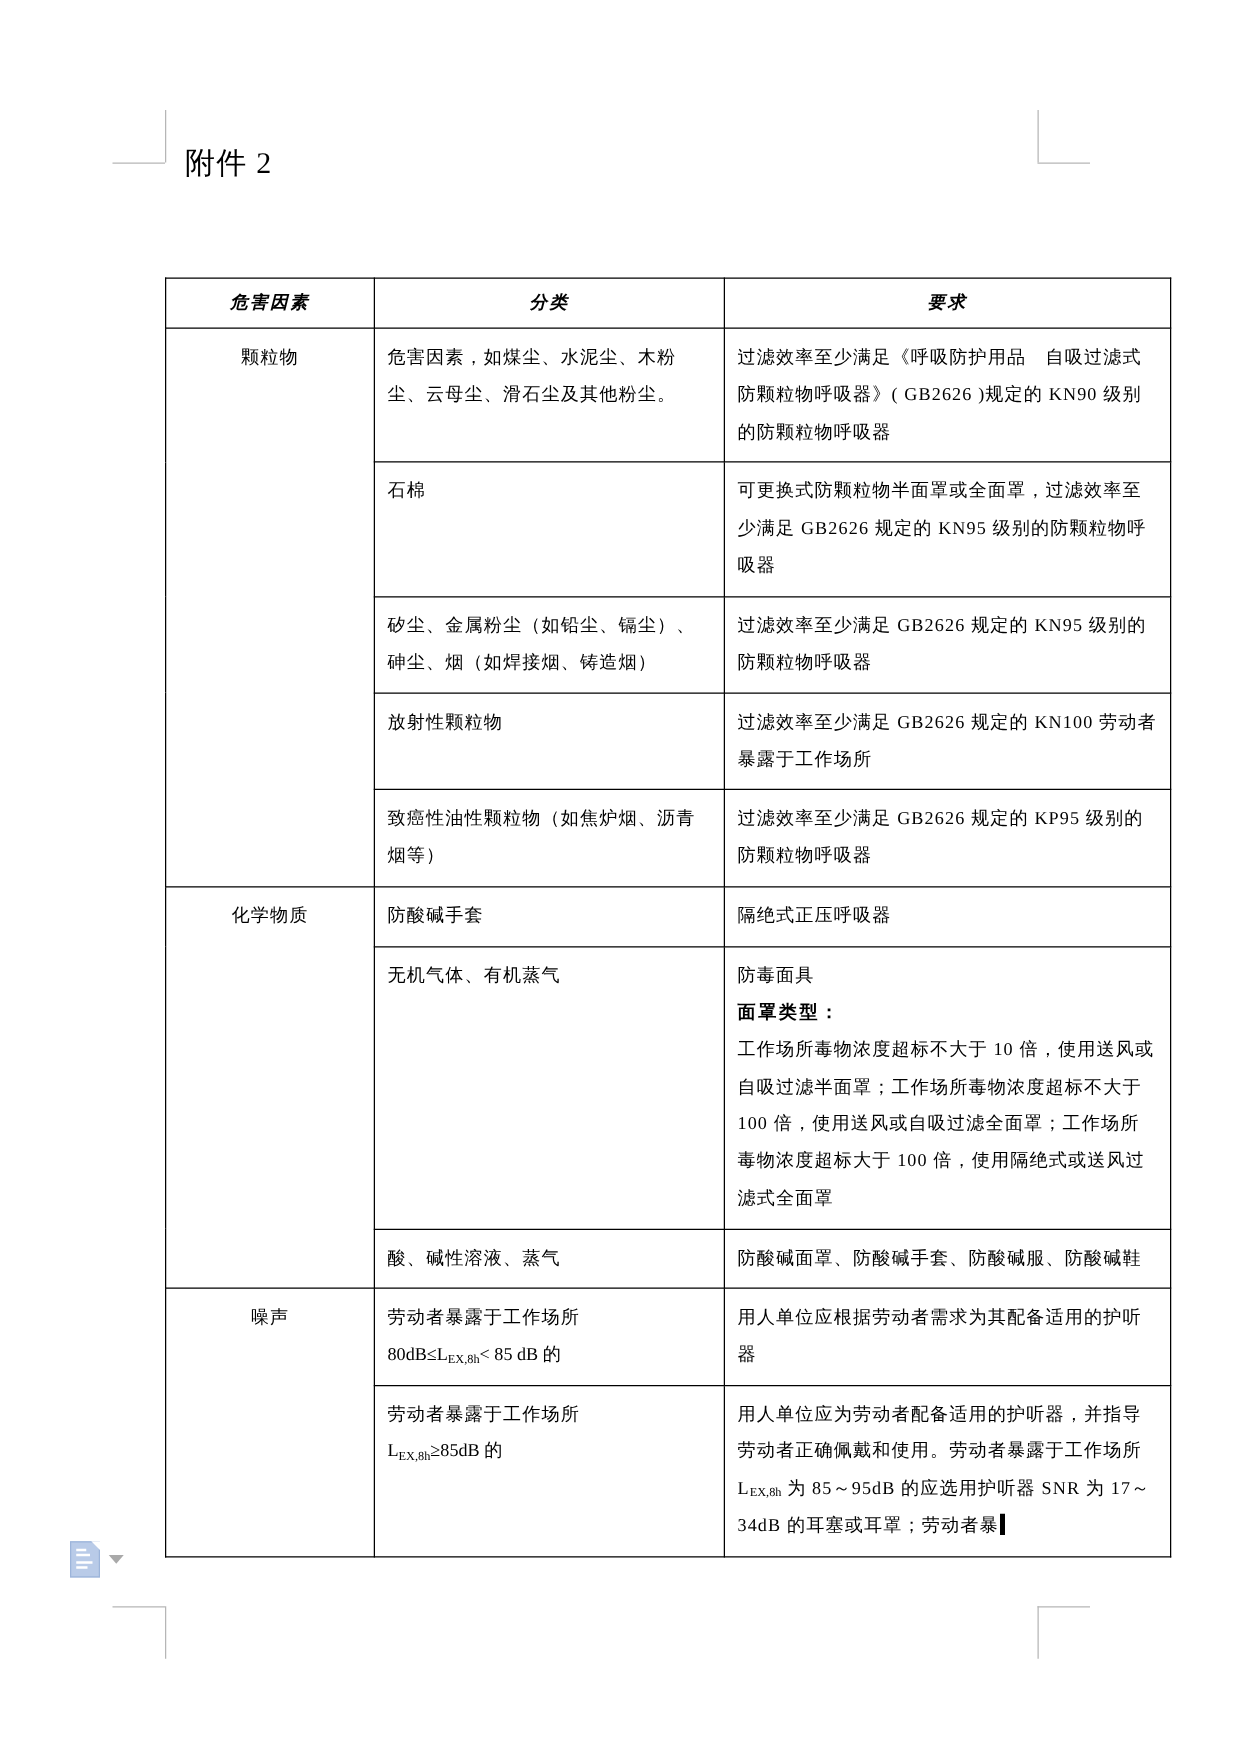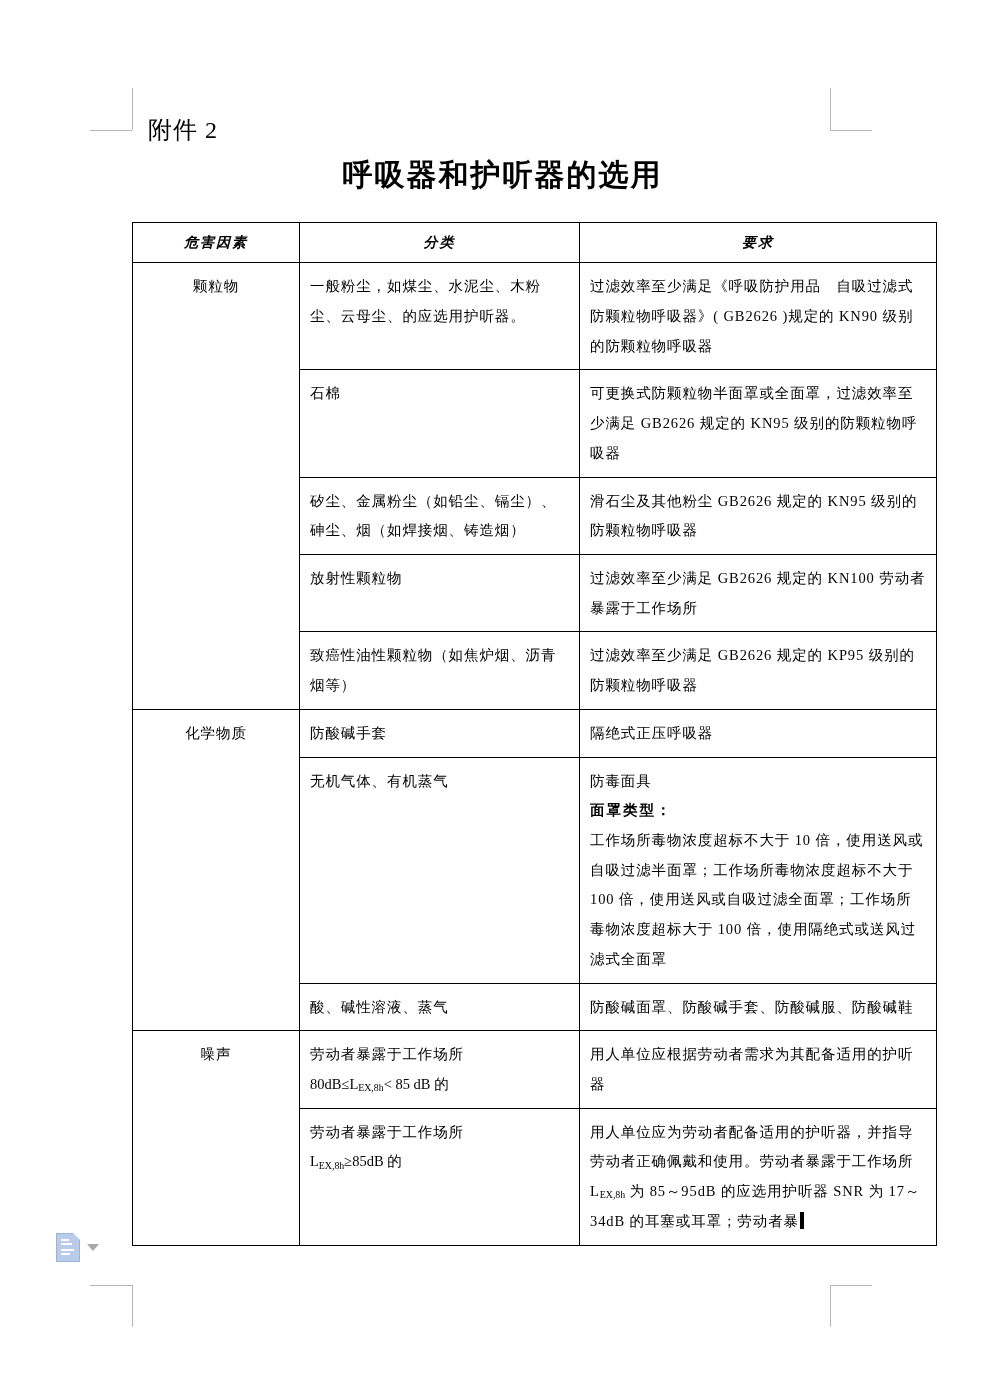--- a/index.html
+++ b/index.html
@@ -193,49 +193,48 @@
   <div class="crop crop-bl">
       <span class="h"></span>
       <span class="v"></span>
     </div>
   <div class="crop crop-br">
       <span class="h"></span>
       <span class="v"></span>
     </div>
 
   <div class="attach-label">附件 2</div>
-  <div class="doc-title">呼吸器和护听器的选用</div>
 
   <table class="main">
     <colgroup>
         <col class="c1">
         <col class="c2">
         <col class="c3">
       </colgroup>
     <thead>
       <tr>
         <th class="c1">危害因素</th>
         <th class="c2">分类</th>
         <th class="c3">要求</th>
       </tr>
     </thead>
     <tbody>
 
       <tr>
         <td class="c1" rowspan="5">颗粒物</td>
-        <td class="c2 groupsep-top">一般粉尘，如煤尘、水泥尘、木粉尘、云母尘、的应选用护听器。</td>
+        <td class="c2 groupsep-top">危害因素，如煤尘、水泥尘、木粉尘、云母尘、滑石尘及其他粉尘。</td>
         <td class="c3 groupsep-top">过滤效率至少满足《呼吸防护用品　自吸过滤式防颗粒物呼吸器》( GB2626 )规定的 KN90 级别的防颗粒物呼吸器</td>
       </tr>
       <tr>
         <td class="c2">石棉</td>
         <td class="c3">可更换式防颗粒物半面罩或全面罩，过滤效率至少满足 GB2626 规定的 KN95 级别的防颗粒物呼吸器</td>
       </tr>
       <tr>
         <td class="c2">矽尘、金属粉尘（如铅尘、镉尘）、砷尘、烟（如焊接烟、铸造烟）</td>
-        <td class="c3">滑石尘及其他粉尘 GB2626 规定的 KN95 级别的防颗粒物呼吸器</td>
+        <td class="c3">过滤效率至少满足 GB2626 规定的 KN95 级别的防颗粒物呼吸器</td>
       </tr>
       <tr>
         <td class="c2">放射性颗粒物</td>
         <td class="c3">过滤效率至少满足 GB2626 规定的 KN100 劳动者暴露于工作场所</td>
       </tr>
       <tr>
         <td class="c2">致癌性油性颗粒物（如焦炉烟、沥青烟等）</td>
         <td class="c3">过滤效率至少满足 GB2626 规定的 KP95 级别的防颗粒物呼吸器</td>
       </tr>
 

